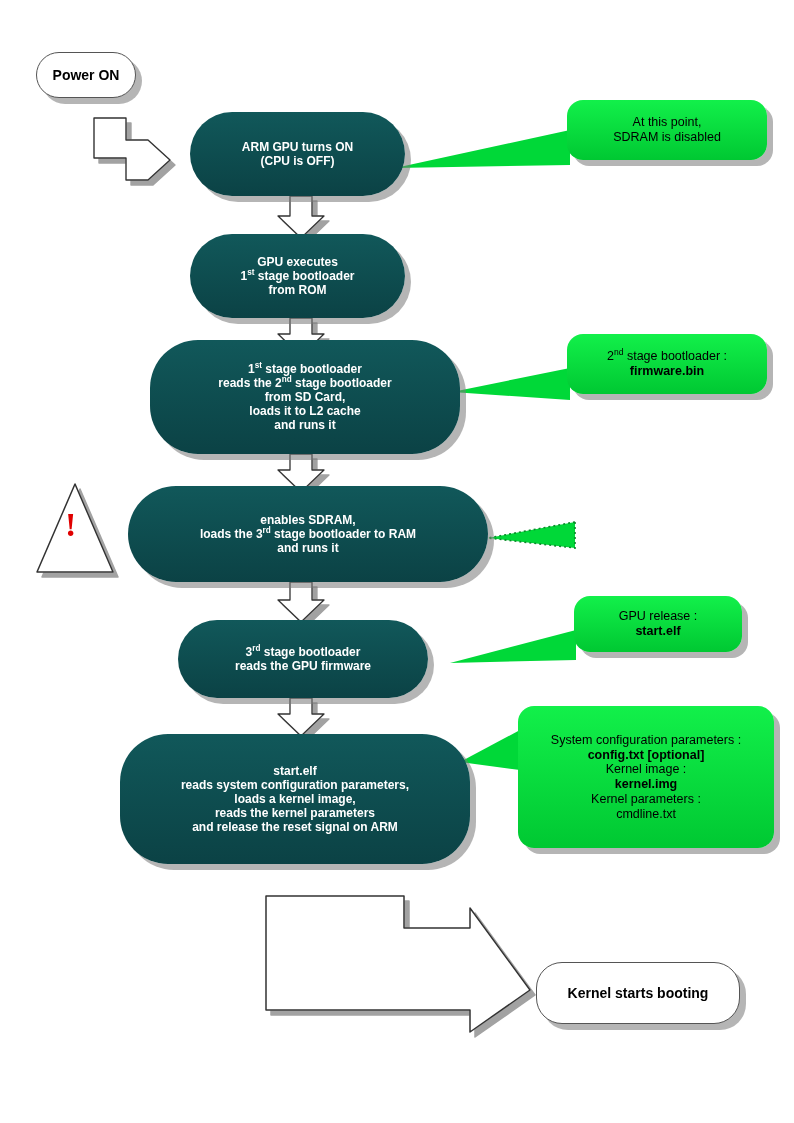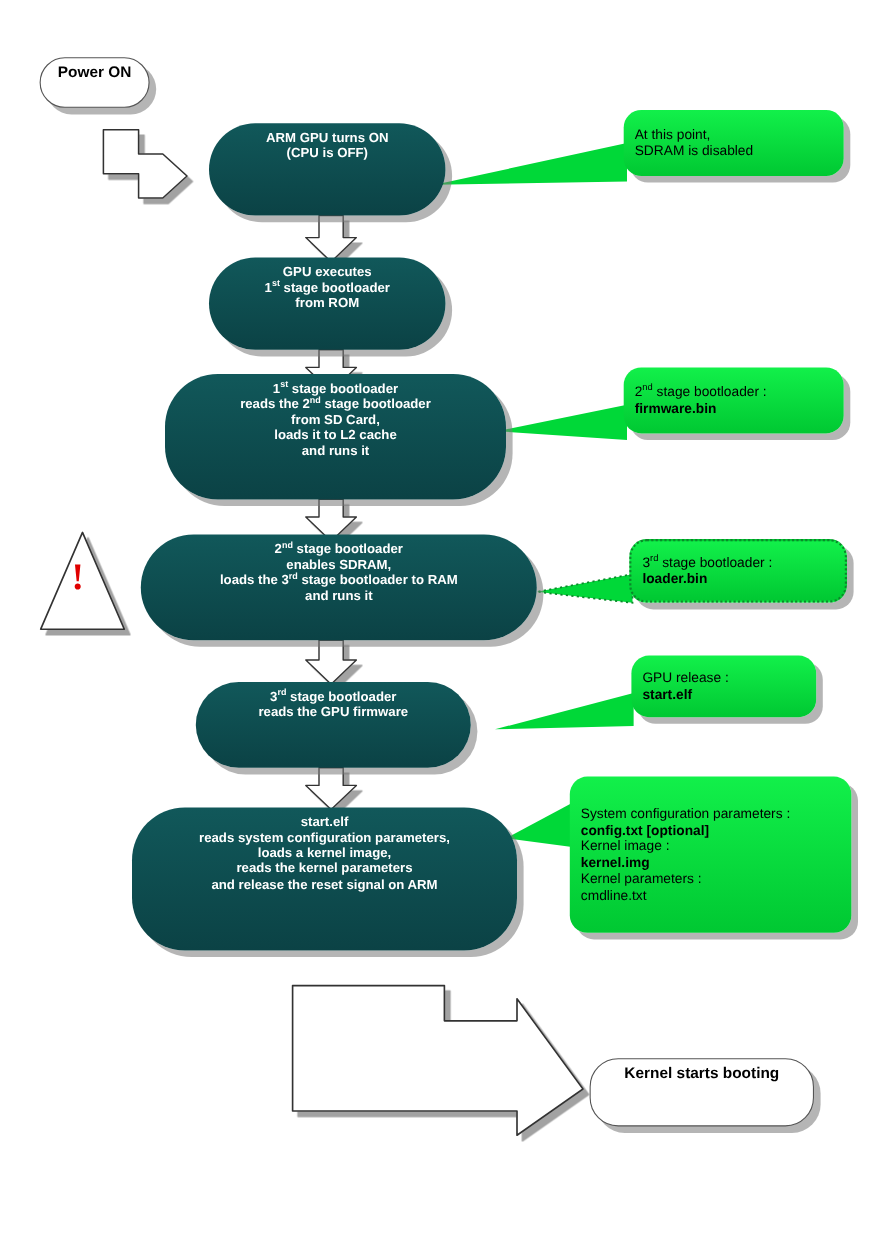--- a/index.html
+++ b/index.html
@@ -19,21 +19,21 @@
     left: 0; top: 0;
     width: 794px;
     height: 1123px;
   }
 
   
   .node {
     position: absolute;
     box-sizing: border-box;
     display: flex;
-    align-items: flex-start;
+    align-items: center;
     justify-content: center;
     text-align: center;
     line-height: 1.18;
   }
 
   
   .proc {
     background: #0d4a4a;
     background: linear-gradient(180deg, #11585a 0%, #0b4245 100%);
     color: #ffffff;
@@ -184,21 +184,20 @@
       <span class="nl">1<sup>st</sup> stage bootloader</span>
       <span class="nl">reads the 2<sup>nd</sup> stage bootloader</span>
       <span class="nl">from SD Card,</span>
       <span class="nl">loads it to L2 cache</span>
       <span class="nl">and runs it</span>
     </div>
   </div>
 
   <div class="node proc" style="left:128px; top:486px; width:360px; height:96px;">
     <div>
-      <span class="nl">2<sup>nd</sup> stage bootloader</span>
       <span class="nl">enables SDRAM,</span>
       <span class="nl">loads the 3<sup>rd</sup> stage bootloader to RAM</span>
       <span class="nl">and runs it</span>
     </div>
   </div>
 
   <div class="node proc" style="left:178px; top:620px; width:250px; height:78px;">
     <div>
       <span class="nl">3<sup>rd</sup> stage bootloader</span>
       <span class="nl">reads the GPU firmware</span>
@@ -218,24 +217,20 @@
   <div class="node note" style="left:567px; top:100px; width:200px; height:60px;">
     <span class="nl">At this point,</span>
     <span class="nl">SDRAM is disabled</span>
   </div>
 
   <div class="node note" style="left:567px; top:334px; width:200px; height:60px;">
     <span class="nl">2<sup>nd</sup> stage bootloader :</span>
     <span class="nl bold">firmware.bin</span>
   </div>
 
-  <div class="node note dashed" style="left:572px; top:490px; width:198px; height:58px;">
-    <span class="nl">3<sup>rd</sup> stage bootloader :</span>
-    <span class="nl bold">loader.bin</span>
-  </div>
 
   <div class="node note" style="left:574px; top:596px; width:168px; height:56px;">
     <span class="nl">GPU release :</span>
     <span class="nl bold">start.elf</span>
   </div>
 
   <div class="node note" style="left:518px; top:706px; width:256px; height:142px;">
     <span class="nl">System configuration parameters :</span>
     <span class="nl bold">config.txt [optional]</span>
     <span class="nl">Kernel image :</span>

